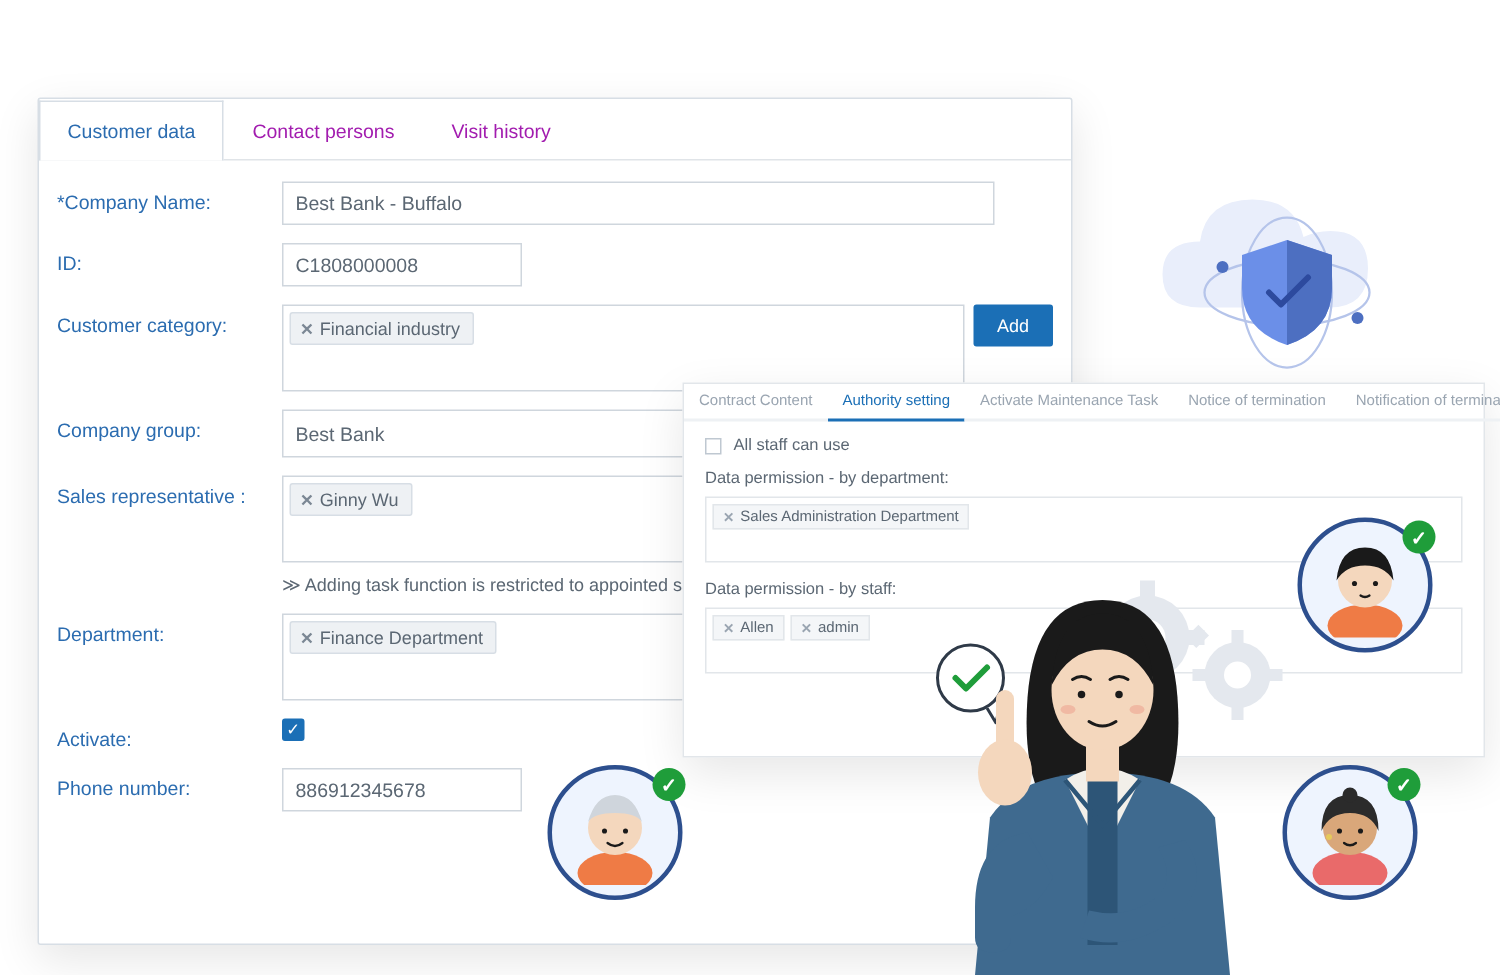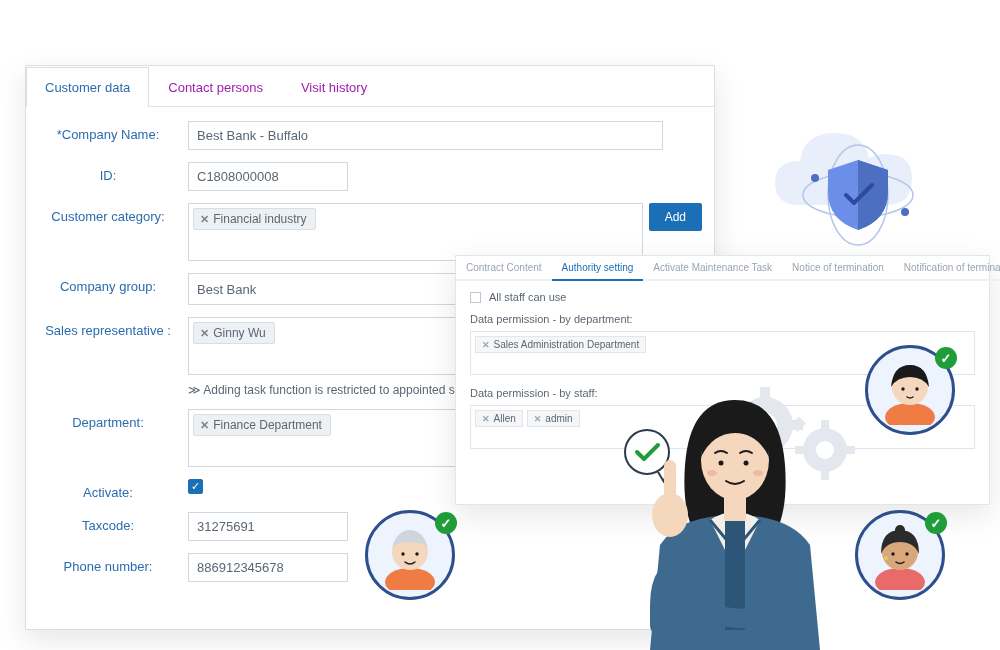--- a/index.html
+++ b/index.html
@@ -14,21 +14,21 @@
   }
   .tabs { display: flex; border-bottom: 1px solid #e0e4e8; }
   .tabs .tab {
     padding: 12px 18px; font-size: 13px; color: #a21caf; border: 1px solid transparent;
     border-bottom: none; cursor: pointer; position: relative; top: 1px; background: transparent;
   }
   .tabs .tab.active { color: #2b6cb0; background: #fff; border-color: #d7dee5; border-bottom-color: #fff; }
 
   .form { padding: 8px 12px 12px 12px; }
   .row { display: flex; align-items: flex-start; padding: 6px 0; }
-  .row .label { width: 150px; text-align: center; padding-right: 10px; color: #2b6cb0; font-size: 13px; padding-top: 6px; }
+  .row .label { width: 150px; text-align: left; padding-right: 10px; color: #2b6cb0; font-size: 13px; padding-top: 6px; }
   .row .value { flex: 1; display: flex; align-items: flex-start; gap: 6px; }
   .input {
     border: 1px solid #cfd6dd; padding: 6px 8px; font-size: 13px; color: #5b6773;
     background: #fff; width: 100%;
   }
   .input.small { width: 160px; }
 
   .tagbox {
     border: 1px solid #cfd6dd; background: #fff; padding: 4px; min-height: 58px;
     display: flex; flex-wrap: wrap; align-content: flex-start; gap: 4px; flex: 1;
@@ -172,26 +172,20 @@
       </div>
     </div>
 
     <div class="row">
       <div class="label">Activate:</div>
       <div class="value">
           <span class="checkbox">✓</span>
         </div>
     </div>
 
-    <div class="row">
-      <div class="label">Taxcode:</div>
-      <div class="value">
-          <input class="input small" value="31275691" style="">
-        </div>
-    </div>
 
     <div class="row">
       <div class="label">Phone number:</div>
       <div class="value">
           <input class="input small" value="886912345678" style="">
         </div>
     </div>
 
   </div>
 </div>

